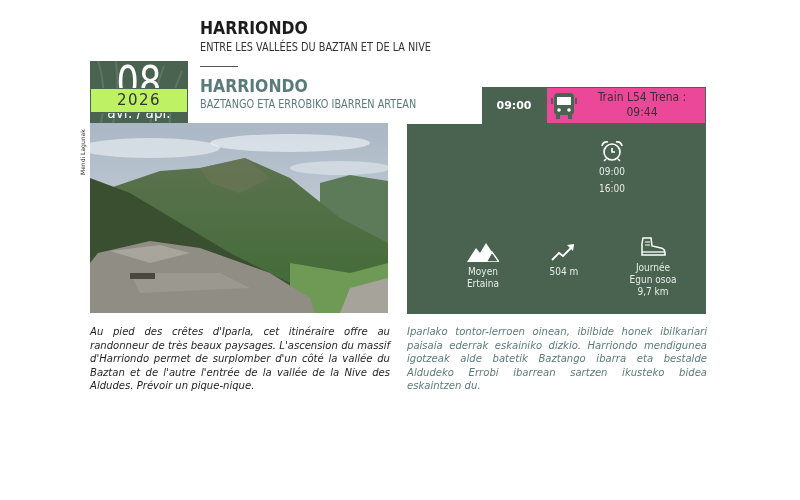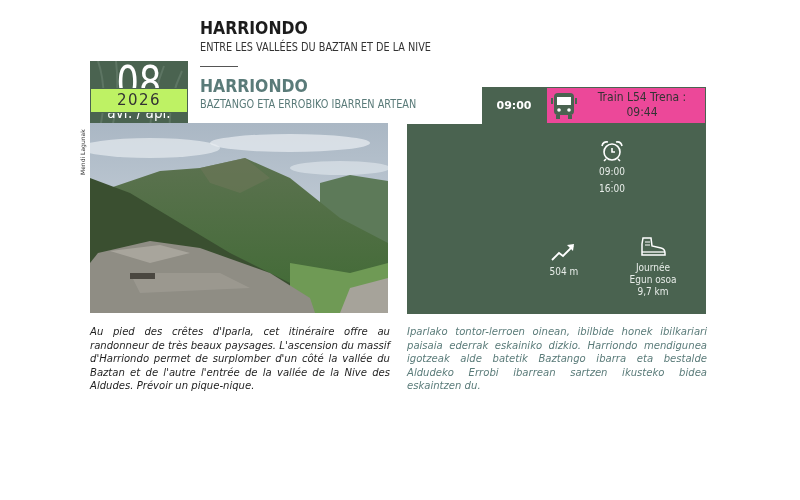--- a/index.html
+++ b/index.html
@@ -122,20 +122,28 @@
       <path d="M13 8 L13 12 L16 12" stroke="#fff" stroke-width="1.6" fill="none"></path>
       <path d="M3 6 Q4 1 9 2" stroke="#fff" stroke-width="1.6" fill="none"></path>
       <path d="M23 6 Q22 1 17 2" stroke="#fff" stroke-width="1.6" fill="none"></path>
       <line x1="7" y1="19" x2="5" y2="21" stroke="#fff" stroke-width="1.6"></line>
       <line x1="19" y1="19" x2="21" y2="21" stroke="#fff" stroke-width="1.6"></line>
     </svg>
     <div>09:00</div>
     <div style="font-size:6px; line-height:5px;">-</div>
     <div>16:00</div>
   </div>
+  <div class="pcell" style="left:48px; top:118px; width:56px;">
+    <svg width="32" height="20" viewBox="0 0 32 20">
+      <path d="M0 20 L9 6 L13 11 L19 1 L25 10 L20 20 Z" fill="#fff"></path>
+      <path d="M19 20 L25 10 L32 20 Z" fill="none" stroke="#fff" stroke-width="1.4"></path>
+    </svg>
+    <div>Moyen</div>
+    <div>Ertaina</div>
+  </div>
   <div class="pcell" style="left:132px; top:118px; width:50px;">
     <svg width="26" height="20" viewBox="0 0 26 20">
       <path d="M1 18 L8 11 L12 14 L22 4" stroke="#fff" stroke-width="1.8" fill="none"></path>
       <path d="M16 3 L23 2 L22 9 Z" fill="#fff"></path>
     </svg>
     <div>504 m</div>
   </div>
   <div class="pcell" style="left:212px; top:112px; width:68px;">
     <svg width="28" height="22" viewBox="0 0 28 22">
       <path d="M4 2 L12 2 L13 10 L22 12 Q26 13 26 17 L26 19 L3 19 L3 8 Z" stroke="#fff" stroke-width="1.5" fill="none"></path>

